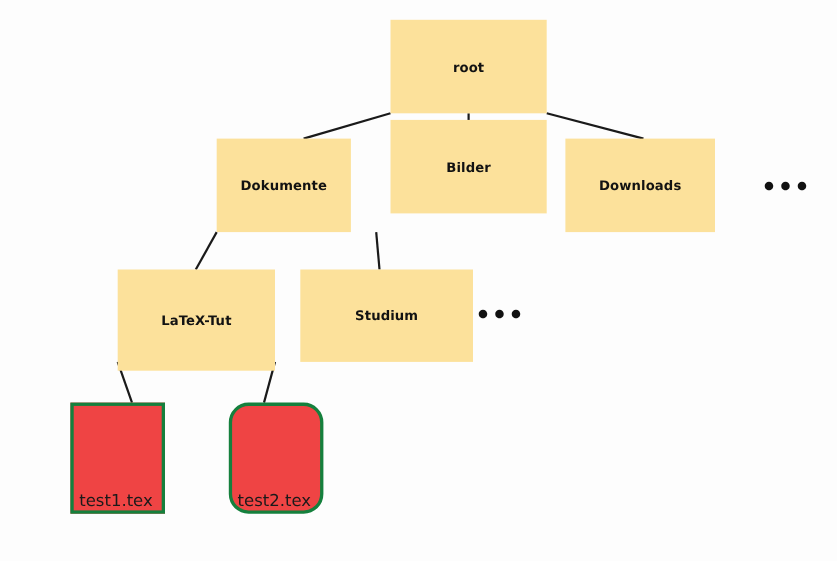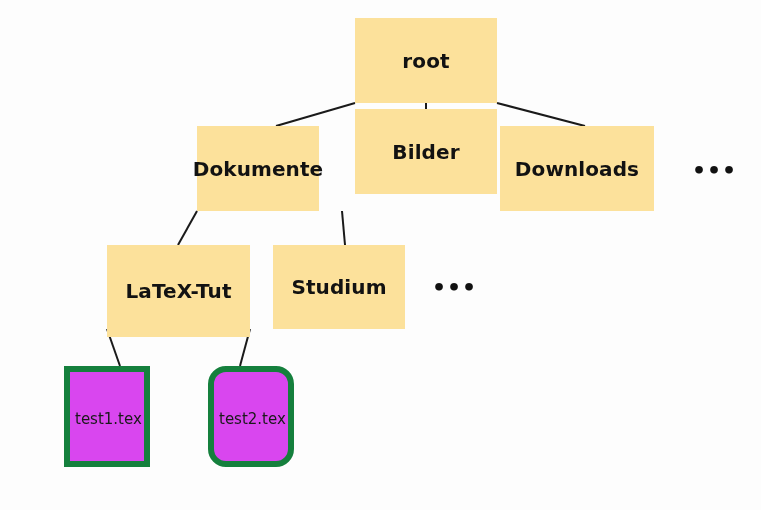--- a/index.html
+++ b/index.html
@@ -32,30 +32,30 @@
     box-sizing: border-box;
   }
   .node-folder {
     background: #fce19b;
     display: flex;
     align-items: center;
     justify-content: center;
   }
   .node-folder .node-label {
     font-weight: bold;
-    font-size: 20px;
+    font-size: 12px;
     color: #121212;
     font-family: "DejaVu Sans", sans-serif;
     letter-spacing: 0.1px;
   }
   .node-file {
-    background: #d946ef;
-    border: 6px solid #15803d;
+    background: #ef4444;
+    border: 3px solid #15803d;
     display: flex;
-    align-items: center;
+    align-items: flex-end;
     justify-content: flex-start;
   }
   .node-file .node-label {
     font-weight: normal;
     font-size: 15px;
     color: #1a1a1a;
     font-family: "DejaVu Sans", sans-serif;
     padding: 4px 5px 0 5px;
     white-space: nowrap;
   }
@@ -89,27 +89,27 @@
   <div id="node-layer">
       <div class="node-box node-folder" style="left: 355px; top: 18px; width: 142px; height: 85px;">
         <span class="node-label">root</span>
       </div>
       <div class="node-box node-folder" style="left: 197px; top: 126px; width: 122px; height: 85px;">
         <span class="node-label">Dokumente</span>
       </div>
       <div class="node-box node-folder" style="left: 355px; top: 109px; width: 142px; height: 85px;">
         <span class="node-label">Bilder</span>
       </div>
-      <div class="node-box node-folder" style="left: 500px; top: 126px; width: 154px; height: 85px;">
+      <div class="node-box node-folder" style="left: 514px; top: 126px; width: 136px; height: 85px;">
         <span class="node-label">Downloads</span>
       </div>
       <div class="node-box node-folder" style="left: 107px; top: 245px; width: 143px; height: 92px;">
         <span class="node-label">LaTeX-Tut</span>
       </div>
-      <div class="node-box node-folder" style="left: 273px; top: 245px; width: 132px; height: 84px;">
+      <div class="node-box node-folder" style="left: 273px; top: 245px; width: 157px; height: 84px;">
         <span class="node-label">Studium</span>
       </div>
       <div class="node-box node-file" style="left: 64px; top: 366px; width: 86px; height: 101px;">
         <span class="node-label">test1.tex</span>
       </div>
       <div class="node-box node-file" style="left: 208px; top: 366px; width: 86px; height: 101px; border-radius: 18px;">
         <span class="node-label">test2.tex</span>
       </div>
     </div>
   <div id="ellipsis-layer">

